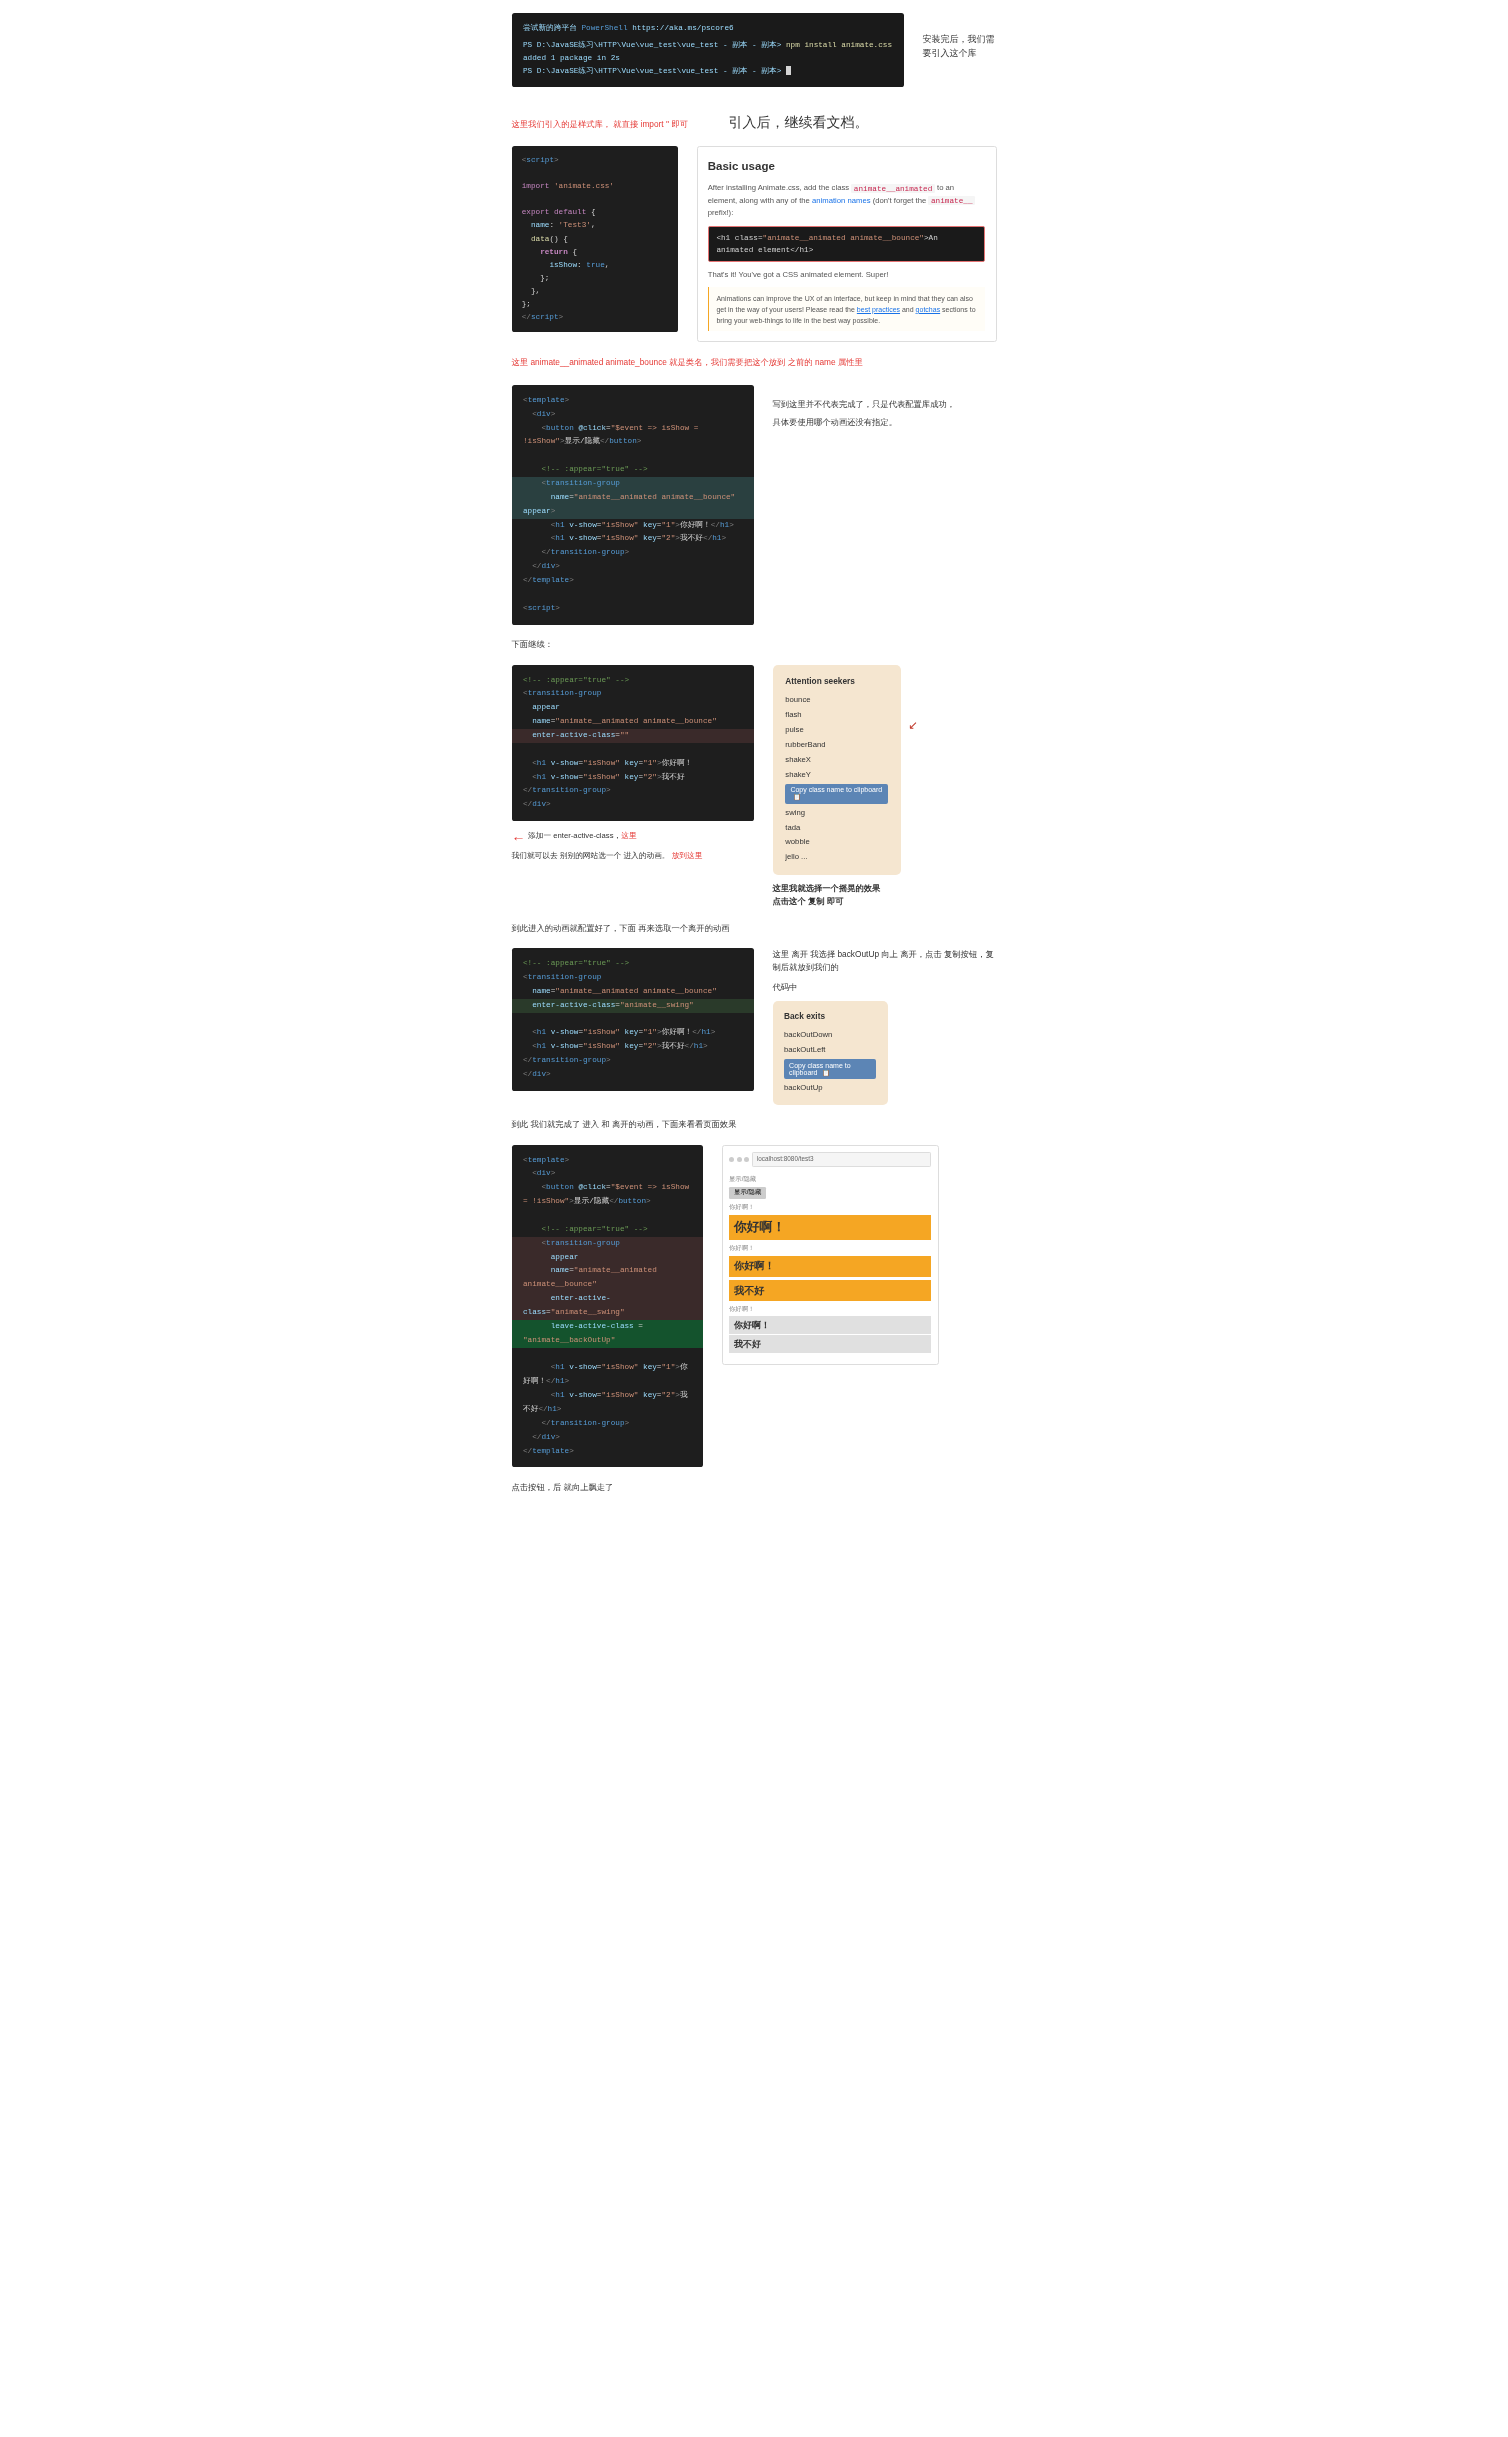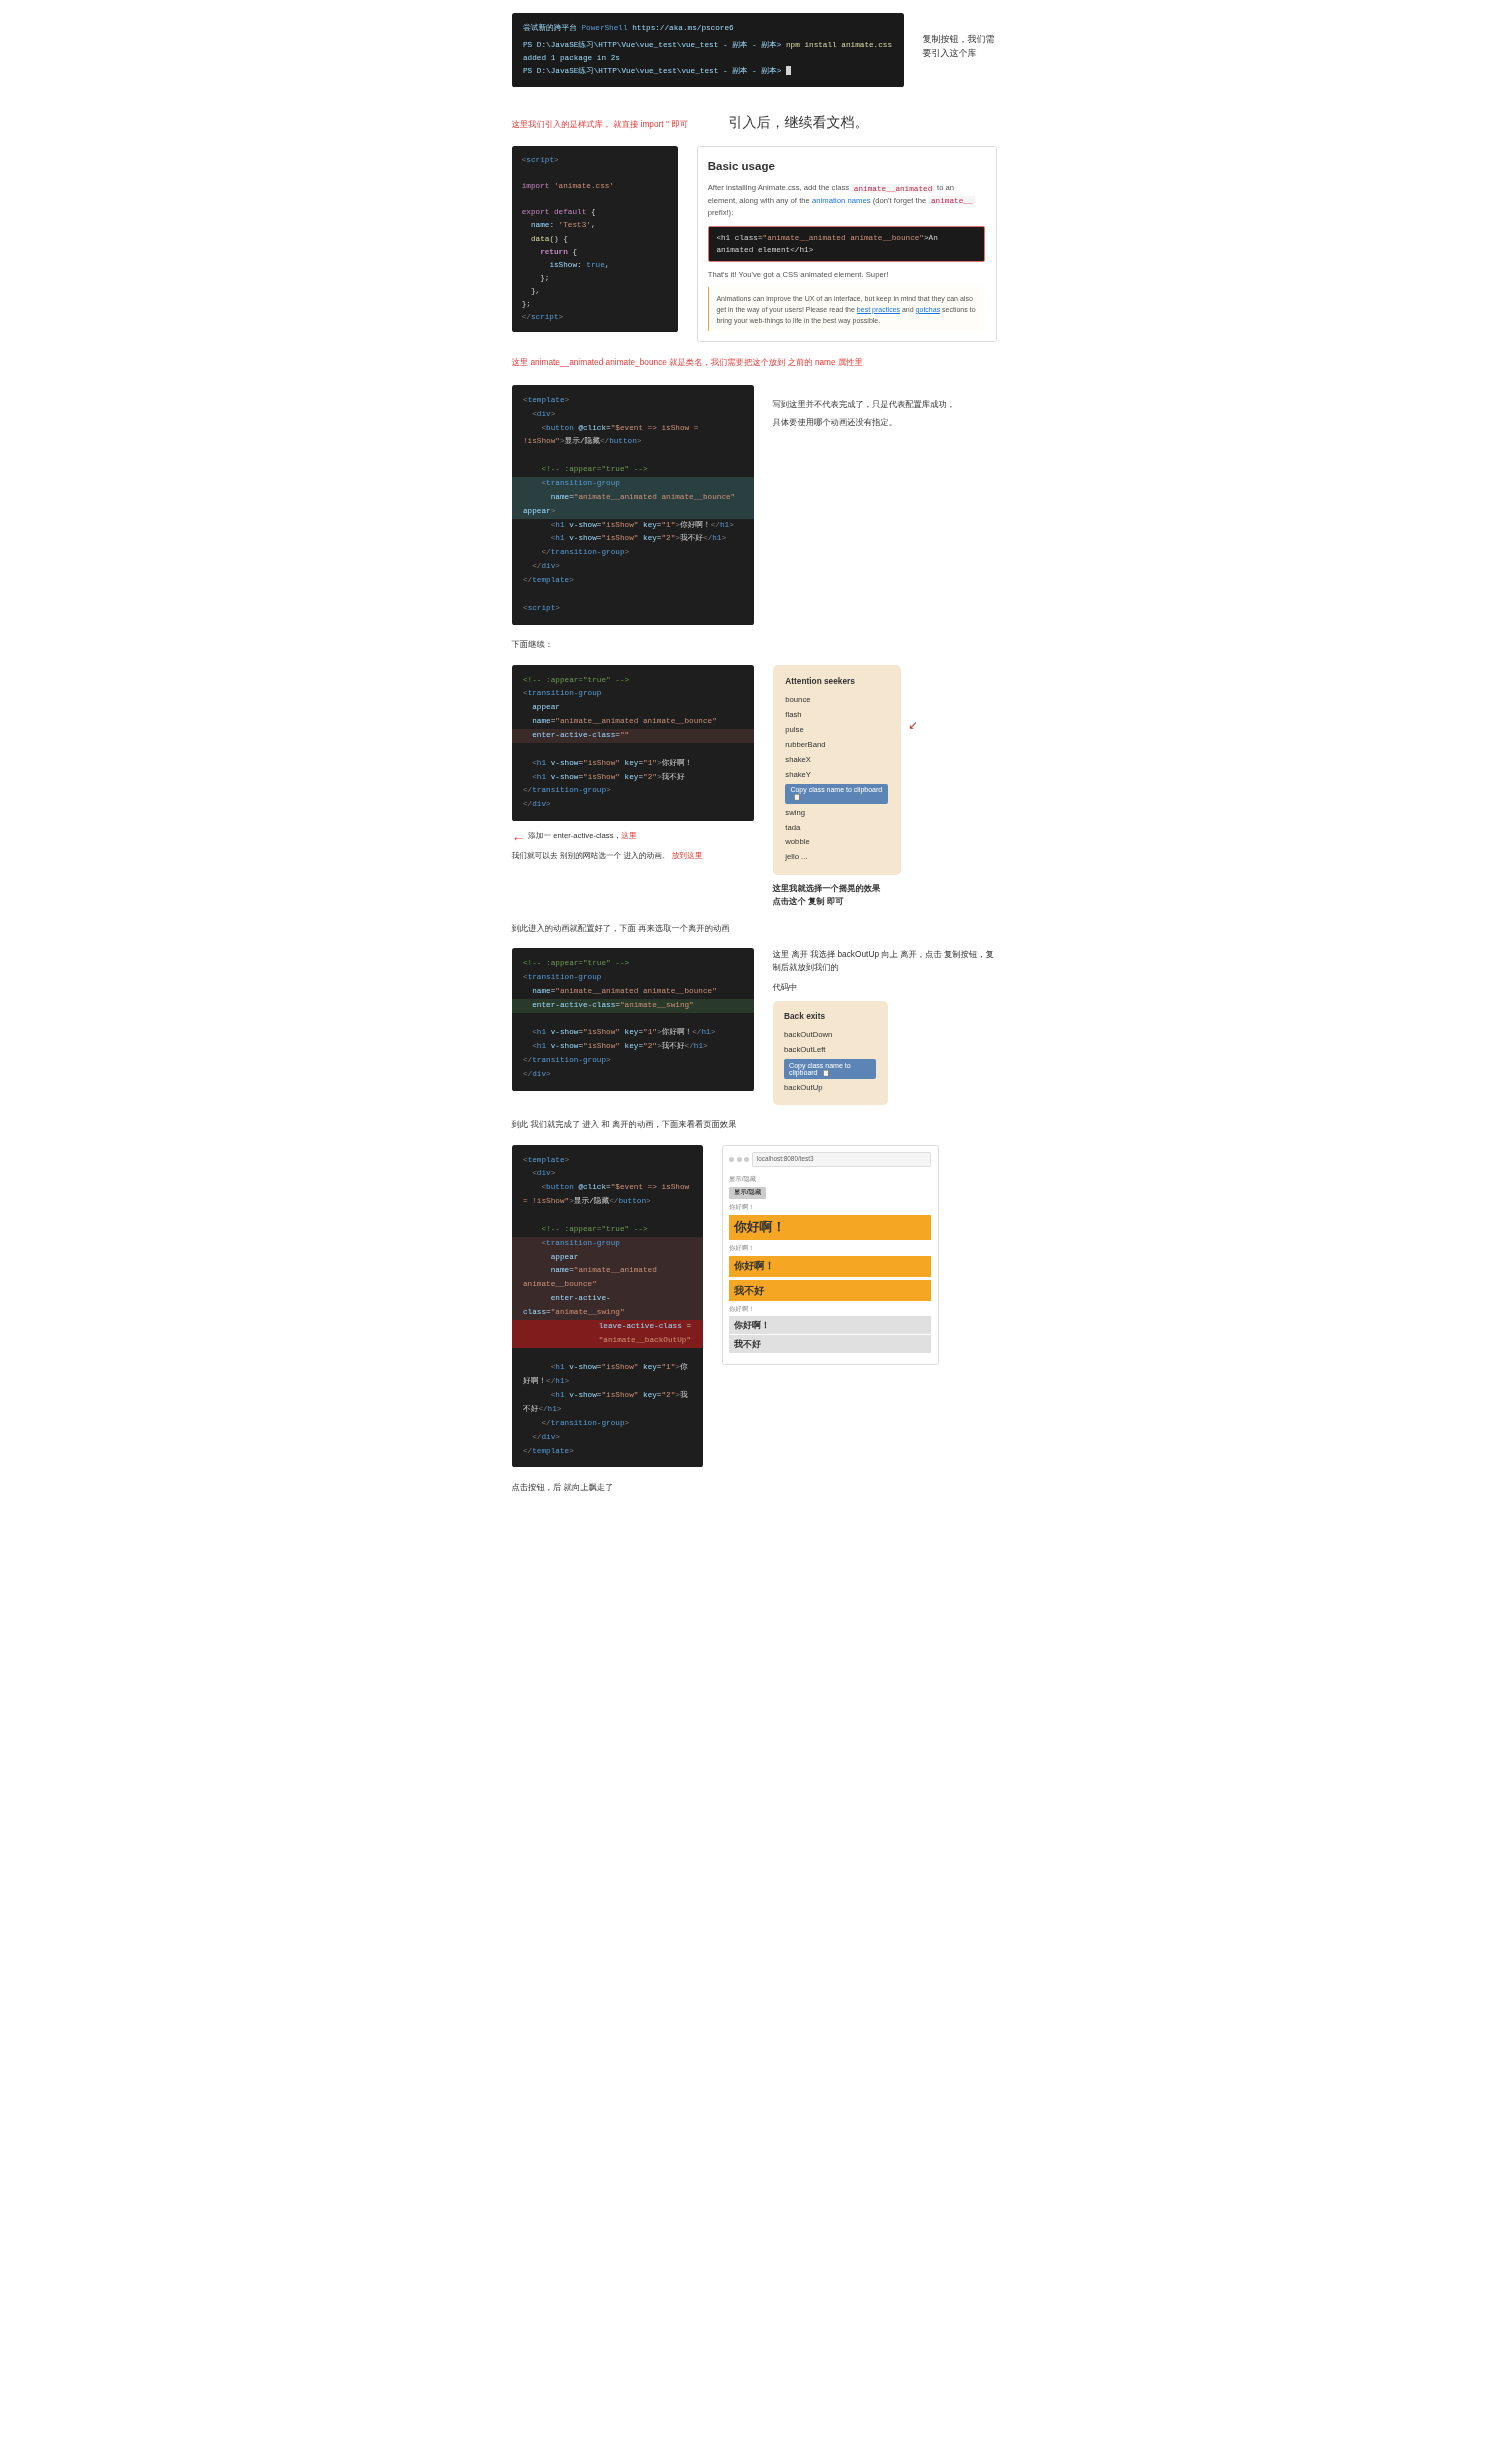--- a/index.html
+++ b/index.html
@@ -248,21 +248,21 @@
   <div style="display:flex; align-items:flex-start; gap:19px; margin-bottom:19px;">
     <div style="flex:0 0 auto;">
       <div class="terminal-block">
         <div><span style="color:#9cdcfe;">尝试新的跨平台 </span><span style="color:#569cd6;text-align:right;"> PowerShell </span><span style="color:#9cdcfe;">https://aka.ms/pscore6</span></div>
         <div style="margin-top:3.8px;"><span style="color:#9cdcfe;">PS D:\JavaSE练习\HTTP\Vue\vue_test\vue_test - 副本 - 副本&gt; </span><span style="color:#dcdcaa;">npm install animate.css</span></div>
         <div style="color:#9cdcfe;">added 1 package in 2s</div>
         <div><span style="color:#9cdcfe;">PS D:\JavaSE练习\HTTP\Vue\vue_test\vue_test - 副本 - 副本&gt; </span><span style="display:inline-block; width:5.1px; height:9px; background:#d4d4d4; vertical-align:middle;"></span></div>
       </div>
     </div>
     <div style="padding-top:19px;">
-      <span>复制按钮，我们需要引入这个库</span>
+      <span>安装完后，我们需要引入这个库</span>
     </div>
   </div>
 
   <div style="margin-bottom:3.8px;">
     <span style="color:#e53935; font-size:8.3px;">这里我们引入的是样式库，  就直接  import ''  即可</span>
     <span style="margin-left:38px; font-size:14px;">引入后，继续看文档。</span>
   </div>
 
   <div class="two-col" style="align-items:flex-start;">
     <div class="two-col-left">
@@ -434,21 +434,21 @@
       <div class="code-large" style="width:191px;">
         <div><span style="color:#808080;">&lt;</span><span style="color:#569cd6;">template</span><span style="color:#808080;">&gt;</span></div>
         <div>&nbsp;&nbsp;<span style="color:#808080;">&lt;</span><span style="color:#569cd6;">div</span><span style="color:#808080;">&gt;</span></div>
         <div>&nbsp;&nbsp;&nbsp;&nbsp;<span style="color:#808080;">&lt;</span><span style="color:#569cd6;">button</span> <span style="color:#9cdcfe;">@click</span>=<span style="color:#ce9178;">"$event =&gt; isShow = !isShow"</span><span style="color:#808080;">&gt;</span>显示/隐藏<span style="color:#808080;">&lt;/</span><span style="color:#569cd6;">button</span><span style="color:#808080;">&gt;</span></div>
         <div>&nbsp;</div>
         <div>&nbsp;&nbsp;&nbsp;&nbsp;<span style="color:#6a9955;">&lt;!-- :appear="true" --&gt;</span></div>
         <div style="background:#3a2a2a; display:block; margin:0 -11.5px; padding:0 11.5px;">&nbsp;&nbsp;&nbsp;&nbsp;<span style="color:#808080;">&lt;</span><span style="color:#569cd6;">transition-group</span></div>
         <div style="background:#3a2a2a; display:block; margin:0 -11.5px; padding:0 11.5px;">&nbsp;&nbsp;&nbsp;&nbsp;&nbsp;&nbsp;<span style="color:#9cdcfe;">appear</span></div>
         <div style="background:#3a2a2a; display:block; margin:0 -11.5px; padding:0 11.5px;">&nbsp;&nbsp;&nbsp;&nbsp;&nbsp;&nbsp;<span style="color:#9cdcfe;">name</span>=<span style="color:#ce9178;">"animate__animated animate__bounce"</span></div>
         <div style="background:#3a2a2a; display:block; margin:0 -11.5px; padding:0 11.5px;">&nbsp;&nbsp;&nbsp;&nbsp;&nbsp;&nbsp;<span style="color:#9cdcfe;">enter-active-class</span>=<span style="color:#ce9178;">"animate__swing"</span></div>
-        <div style="background:#7f1d1d; display:block; margin:0 -11.5px; padding:0 11.5px;text-align:right;">&nbsp;&nbsp;&nbsp;&nbsp;&nbsp;&nbsp;<span style="color:#9cdcfe;">leave-active-class</span> = <span style="color:#ce9178;">"animate__backOutUp"</span></div>
+        <div style="background:#14532d; display:block; margin:0 -11.5px; padding:0 11.5px;">&nbsp;&nbsp;&nbsp;&nbsp;&nbsp;&nbsp;<span style="color:#9cdcfe;">leave-active-class</span> = <span style="color:#ce9178;">"animate__backOutUp"</span></div>
         <div>&nbsp;</div>
         <div>&nbsp;&nbsp;&nbsp;&nbsp;&nbsp;&nbsp;<span style="color:#808080;">&lt;</span><span style="color:#569cd6;">h1</span> <span style="color:#9cdcfe;">v-show</span>=<span style="color:#ce9178;">"isShow"</span> <span style="color:#9cdcfe;">key</span>=<span style="color:#ce9178;">"1"</span><span style="color:#808080;">&gt;</span>你好啊！<span style="color:#808080;">&lt;/</span><span style="color:#569cd6;">h1</span><span style="color:#808080;">&gt;</span></div>
         <div>&nbsp;&nbsp;&nbsp;&nbsp;&nbsp;&nbsp;<span style="color:#808080;">&lt;</span><span style="color:#569cd6;">h1</span> <span style="color:#9cdcfe;">v-show</span>=<span style="color:#ce9178;">"isShow"</span> <span style="color:#9cdcfe;">key</span>=<span style="color:#ce9178;">"2"</span><span style="color:#808080;">&gt;</span>我不好<span style="color:#808080;">&lt;/</span><span style="color:#569cd6;">h1</span><span style="color:#808080;">&gt;</span></div>
         <div>&nbsp;&nbsp;&nbsp;&nbsp;<span style="color:#808080;">&lt;/</span><span style="color:#569cd6;">transition-group</span><span style="color:#808080;">&gt;</span></div>
         <div>&nbsp;&nbsp;<span style="color:#808080;">&lt;/</span><span style="color:#569cd6;">div</span><span style="color:#808080;">&gt;</span></div>
         <div><span style="color:#808080;">&lt;/</span><span style="color:#569cd6;">template</span><span style="color:#808080;">&gt;</span></div>
       </div>
     </div>
 
     <div style="display:flex; flex-direction:column; gap:3.8px;">

